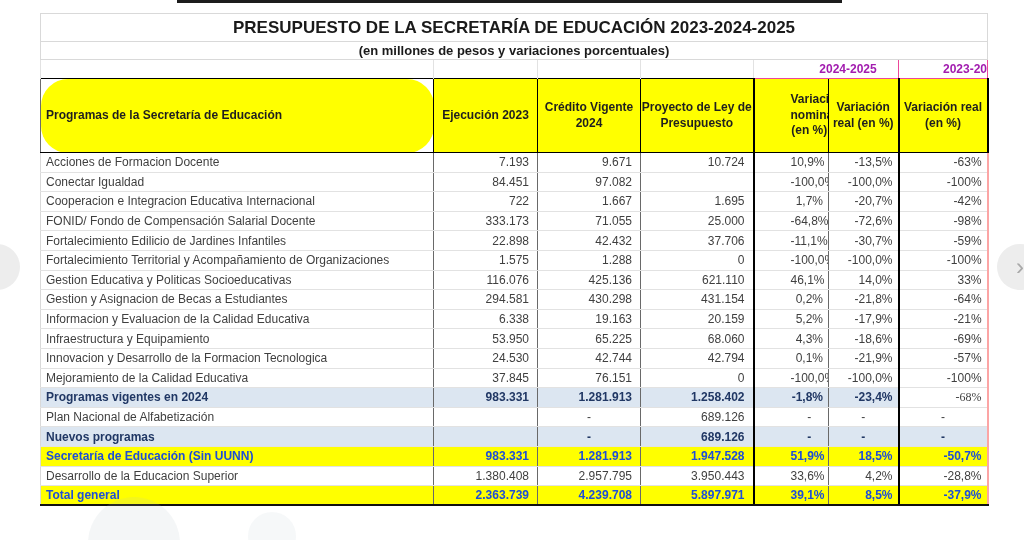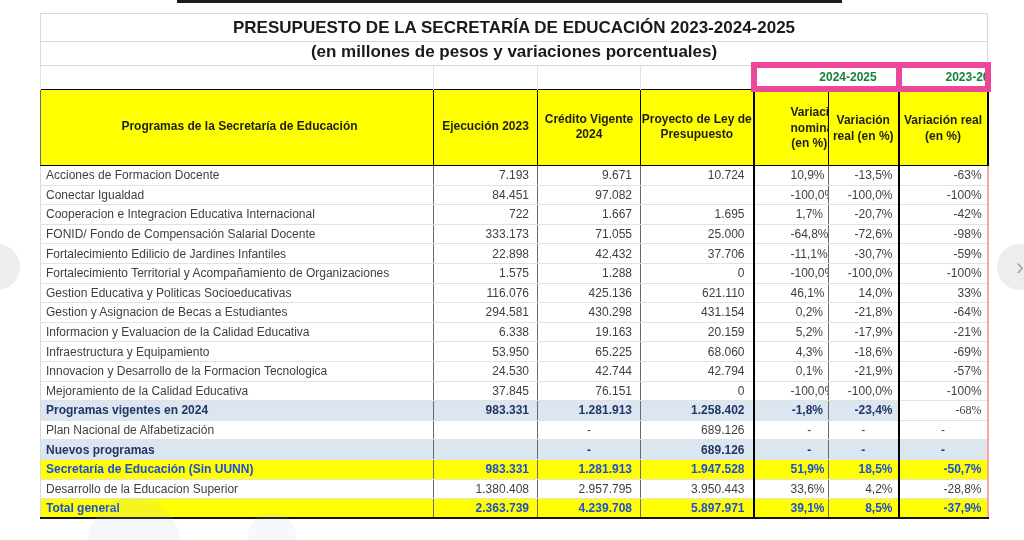--- a/index.html
+++ b/index.html
@@ -18,31 +18,31 @@
   .wm1{left:88px;top:497px;width:92px;height:92px;background:rgba(175,188,198,0.14);}
   .wm2{left:248px;top:512px;width:48px;height:48px;background:rgba(175,188,198,0.11);}
 
   
   table{position:absolute;left:40px;top:13px;border-collapse:collapse;table-layout:fixed;
         width:947px;font-size:12px;color:#3f3f3f;}
   td{padding:0;vertical-align:middle;overflow:hidden;white-space:nowrap;}
 
   .title-row td{height:27px;text-align:center;font-weight:700;color:#1a1a1a;font-size:17px;
         border:1px solid #d9d9d9;}
-  .subtitle-row td{height:17px;text-align:center;font-weight:700;color:#1a1a1a;font-size:17px;
+  .subtitle-row td{height:17px;text-align:center;font-weight:700;color:#1a1a1a;font-size:13px;
         border:1px solid #d9d9d9;}
 
   .group-row td{height:18px;}
   .g-empty{border-left:1px solid #e2e2e2;border-right:1px solid #e2e2e2;}
-  .g-box{border:6px solid #ec4899;font-weight:700;color:#15803d;text-align:center;font-size:12px;padding-left:44px;}
+  .g-box{border:1px solid #ec4899;font-weight:700;color:#a21caf;text-align:center;font-size:12px;padding-left:44px;}
 
   .hdr-row td{height:73px;background:#ffff00;font-weight:700;color:#1f1f1f;font-size:12px;
         line-height:1.3;text-align:center;white-space:normal;
         border-top:1px solid #000;border-bottom:1px solid #000;border-right:1px solid #000;}
-  .hdr-row td.h0{text-align:center;padding-left:5px;border-left:1px solid #6b6b6b;}
+  .hdr-row td.h0{text-align:left;padding-left:5px;border-left:1px solid #6b6b6b;border-radius:27px;}
   .hdr-row td.h4{border-left:2px solid #000;padding-left:36px;}
   .hdr-row td.h5{border-right:2px solid #000;}
   .hdr-row td.h6{border-left:2px solid #000;border-right:2px solid #000;}
 
   tr.data{height:19.6px;}
   tr.data td{border-bottom:1px solid #e2e2e2;}
   td.c0{border-left:1px solid #d9d9d9;border-right:1px solid #696969;padding-left:5px;text-align:left;}
   td.c1{border-right:1px solid #696969;}
   td.c2{border-right:1px solid #696969;}
   td.c4{border-left:2px solid #000;padding-left:36px;}

